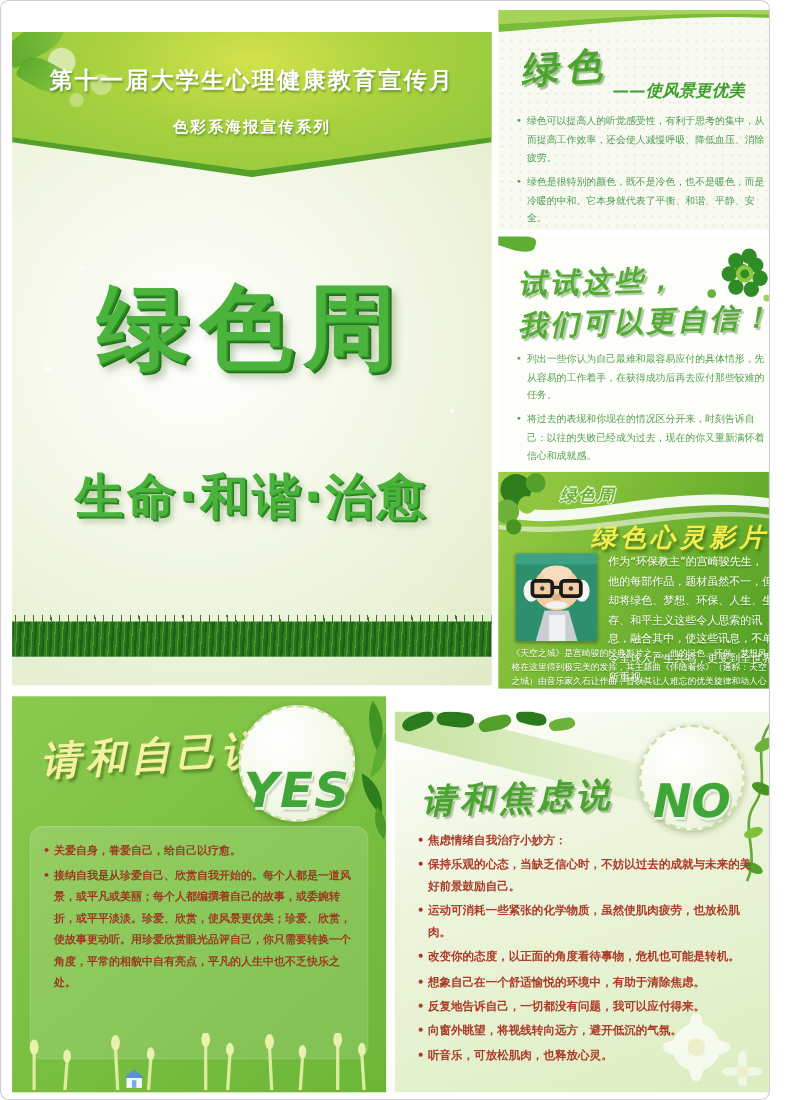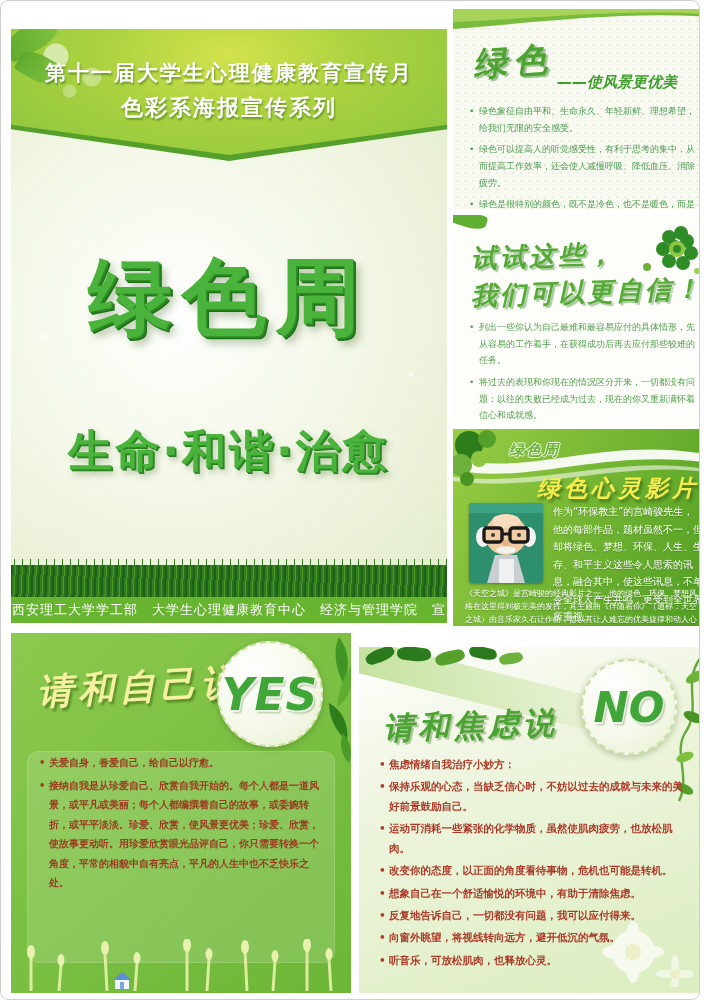--- a/index.html
+++ b/index.html
@@ -19,21 +19,21 @@
     clip-path:polygon(0 0,100% 0,100% 76%,50% 100%,0 76%); }
   .chev-front::before{ content:""; position:absolute; left:18px; top:6px; width:90px; height:70px;
     background:radial-gradient(circle at 30% 30%, rgba(255,255,255,.55) 0 12px, transparent 13px),
                radial-gradient(circle at 70% 60%, rgba(255,255,255,.35) 0 9px, transparent 10px),
                radial-gradient(circle at 45% 80%, rgba(255,255,255,.3) 0 6px, transparent 7px); }
   .leaf-tl{ position:absolute; width:58px; height:26px; border-radius:50% 4px 50% 4px;
     background:linear-gradient(100deg,#57a52c,#7fc13d); opacity:.9; }
   .hline{ position:absolute; width:100%; text-align:center; color:#ffffff; font-weight:bold;
     text-shadow:1px 2px 2px rgba(62,110,18,.6); letter-spacing:2px; }
   .hline1{ top:30px; font-size:21px; }
-  .hline2{ top:64px; font-size:22px; }
+  .hline2{ top:78px; font-size:14px; }
   .big-title{ position:absolute; top:212px; width:100%; text-align:center; font-size:84px;
     font-weight:bold; letter-spacing:10px; color:#49b33b;
     text-shadow:1px 1px 0 #2f8f25,2px 2px 0 #27821e,3px 3px 0 #1f6f18,6px 7px 8px rgba(50,90,20,.35); }
   .sub-title{ position:absolute; top:393px; width:100%; text-align:center; font-size:44px;
     font-weight:bold; letter-spacing:3px; color:#49b33b;
     text-shadow:1px 1px 0 #2f8f25,2px 2px 0 #27821e,4px 5px 6px rgba(50,90,20,.35); }
   .sparkle{ position:absolute; color:#ffffff; opacity:.8; font-size:14px; }
   .grass{ position:absolute; left:0; bottom:26px; width:100%; height:32px;
     background:repeating-linear-gradient(93deg,#1d6119 0 2px,#2f7d1f 2px 4px,#4b9b28 4px 5px,#2a701c 5px 7px);
     border-radius:0 0 0 0; }
@@ -83,27 +83,27 @@
     line-height:1.65; text-shadow:0 1px 1px rgba(40,80,10,.4); }
 
   
   #panel-yes{ left:10px; top:632px; width:340px; height:360px;
     background:linear-gradient(140deg,#8cc94f 0%,#7cc143 45%,#6cb637 100%); }
   .py-title{ position:absolute; left:26px; top:30px; font-size:36px; font-weight:bold; font-style:italic;
     color:#f6f0a2; letter-spacing:5px; transform:rotate(-3deg);
     text-shadow:2px 3px 2px rgba(60,100,15,.55); }
   .badge-circle{ position:absolute; border-radius:50%;
     background:radial-gradient(circle at 35% 28%, #ffffff 0%, #f4f8e8 60%, #e4eecd 100%);
-    border:2px dashed #c9dfa2; display:flex; align-items:center; justify-content:center;
+    border:2px dashed #c9dfa2; display:flex; align-items:flex-end; justify-content:center;
     box-shadow:0 2px 6px rgba(40,80,10,.3); }
   .py-badge{ left:206px; top:8px; width:106px; height:106px; }
   .badge-text{ font-weight:bold; font-style:italic; color:#3fa637; text-shadow:1px 2px 1px rgba(255,255,255,.8),2px 3px 2px rgba(40,90,10,.35); }
   .py-badge .badge-text{ font-size:44px; letter-spacing:1px; }
   .py-box{ position:absolute; left:16px; right:16px; top:118px; height:212px; border-radius:12px;
-    background:rgba(255,255,255,.14); box-shadow:inset 0 0 0 1px rgba(255,255,255,.15); padding:2px 12px; }
+    background:rgba(255,255,255,.14); box-shadow:inset 0 0 0 1px rgba(255,255,255,.15); padding:13px 12px; }
   .py-bullets{ font-size:10px; font-weight:bold; color:#9c3a20; line-height:1.95; }
   .py-bullets li{ margin-bottom:3px; }
   .wheat{ position:absolute; left:0; bottom:2px; width:100%; height:52px; }
   .house{ position:absolute; left:100px; bottom:4px; width:22px; height:18px; }
 
   #panel-no{ left:358px; top:646px; width:352px; height:346px;
     background:linear-gradient(160deg,#ffffff 0%,#eef5de 35%,#dcedc0 100%); }
   .pn-band{ position:absolute; left:-30px; top:18px; width:270px; height:34px;
     background:linear-gradient(90deg,rgba(140,198,63,.55),rgba(140,198,63,.08)); transform:rotate(14deg); }
   .pn-leaf{ position:absolute; background:#2c7a1e; border-radius:50% 6px 50% 6px; }
@@ -128,32 +128,30 @@
     <div class="leaf-tl" style="left:-8px; top:-4px; transform:rotate(-28deg);"></div>
     <div class="leaf-tl" style="left:6px; top:26px; width:44px; transform:rotate(30deg);"></div>
     <div class="hline hline1">第十一届大学生心理健康教育宣传月</div>
     <div class="hline hline2">色彩系海报宣传系列</div>
     <div class="big-title">绿色周</div>
     <div class="sub-title">生命·和谐·治愈</div>
     <div class="sparkle" style="left:26px; top:300px;">✦</div>
     <div class="sparkle" style="left:396px; top:340px; font-size:10px;">✦</div>
     <div class="sparkle" style="left:60px; top:210px; font-size:9px;">✦</div>
     <div class="grass"></div>
-    <div class="footer-bar">西安理工大学学工部　大学生心理健康教育中心　经济与管理学院　宣</div>
   </div>
 
   <div id="panel-green" class="panel">
     <svg class="swoosh-top" viewBox="0 0 258 26" preserveAspectRatio="none">
       <path d="M0,0 L258,0 L258,8 C170,2 80,14 0,20 Z" fill="#79bb3a"></path>
       <path d="M0,0 L258,0 L258,5 C170,0 90,9 0,13 Z" fill="#a8d35a"></path>
     </svg>
     <div class="pg-title">绿色</div>
     <div class="pg-suffix">——使风景更优美</div>
     <ul class="bullets pg-bullets">
-      <li>绿色象征自由平和、生命永久、年轻新鲜、理想希望，给我们无限的安全感受。</li>
       <li>绿色可以提高人的听觉感受性，有利于思考的集中，从而提高工作效率，还会使人减慢呼吸、降低血压、消除疲劳。</li>
       <li>绿色是很特别的颜色，既不是冷色，也不是暖色，而是冷暖的中和。它本身就代表了平衡、和谐、平静、安全。</li>
     </ul>
   </div>
 
   <div id="panel-confidence" class="panel">
     <div class="pc-leaf"></div>
     <svg style="position:absolute; right:8px; top:8px;" width="66" height="56" viewBox="0 0 66 56">
       <g fill="#2f8c27">
         <circle cx="38" cy="24" r="7"></circle>
@@ -167,21 +165,21 @@
       </g>
       <circle cx="40" cy="26" r="8" fill="#8fc63f"></circle>
       <circle cx="40" cy="26" r="4" fill="#2f8c27"></circle>
       <circle cx="10" cy="44" r="4" fill="#6db13a"></circle>
         <circle cx="60" cy="48" r="3" fill="#9ccf5c"></circle>
     </svg>
     <div class="pc-title pc-t1">试试这些，</div>
     <div class="pc-title pc-t2">我们可以更自信！</div>
     <ul class="bullets pc-bullets">
       <li>列出一些你认为自己最难和最容易应付的具体情形，先从容易的工作着手，在获得成功后再去应付那些较难的任务。</li>
-      <li>将过去的表现和你现在的情况区分开来，一切都没有问题：以往的失败已经成为过去，现在的你又重新满怀着信心和成就感。</li>
+      <li>将过去的表现和你现在的情况区分开来，时刻告诉自己：以往的失败已经成为过去，现在的你又重新满怀着信心和成就感。</li>
 
     </ul>
   </div>
 
   <div id="panel-film" class="panel">
     <svg style="position:absolute; left:0; top:0;" width="258" height="70" viewBox="0 0 258 70" preserveAspectRatio="none">
       <path d="M0,40 C70,58 150,18 258,34 L258,26 C150,6 80,48 0,30 Z" fill="rgba(255,255,255,.92)"></path>
       <path d="M0,52 C90,64 170,30 258,44 L258,41 C170,24 90,58 0,48 Z" fill="rgba(255,255,255,.55)"></path>
     </svg>
     <svg style="position:absolute; left:0; top:0;" width="64" height="64" viewBox="0 0 64 64">

